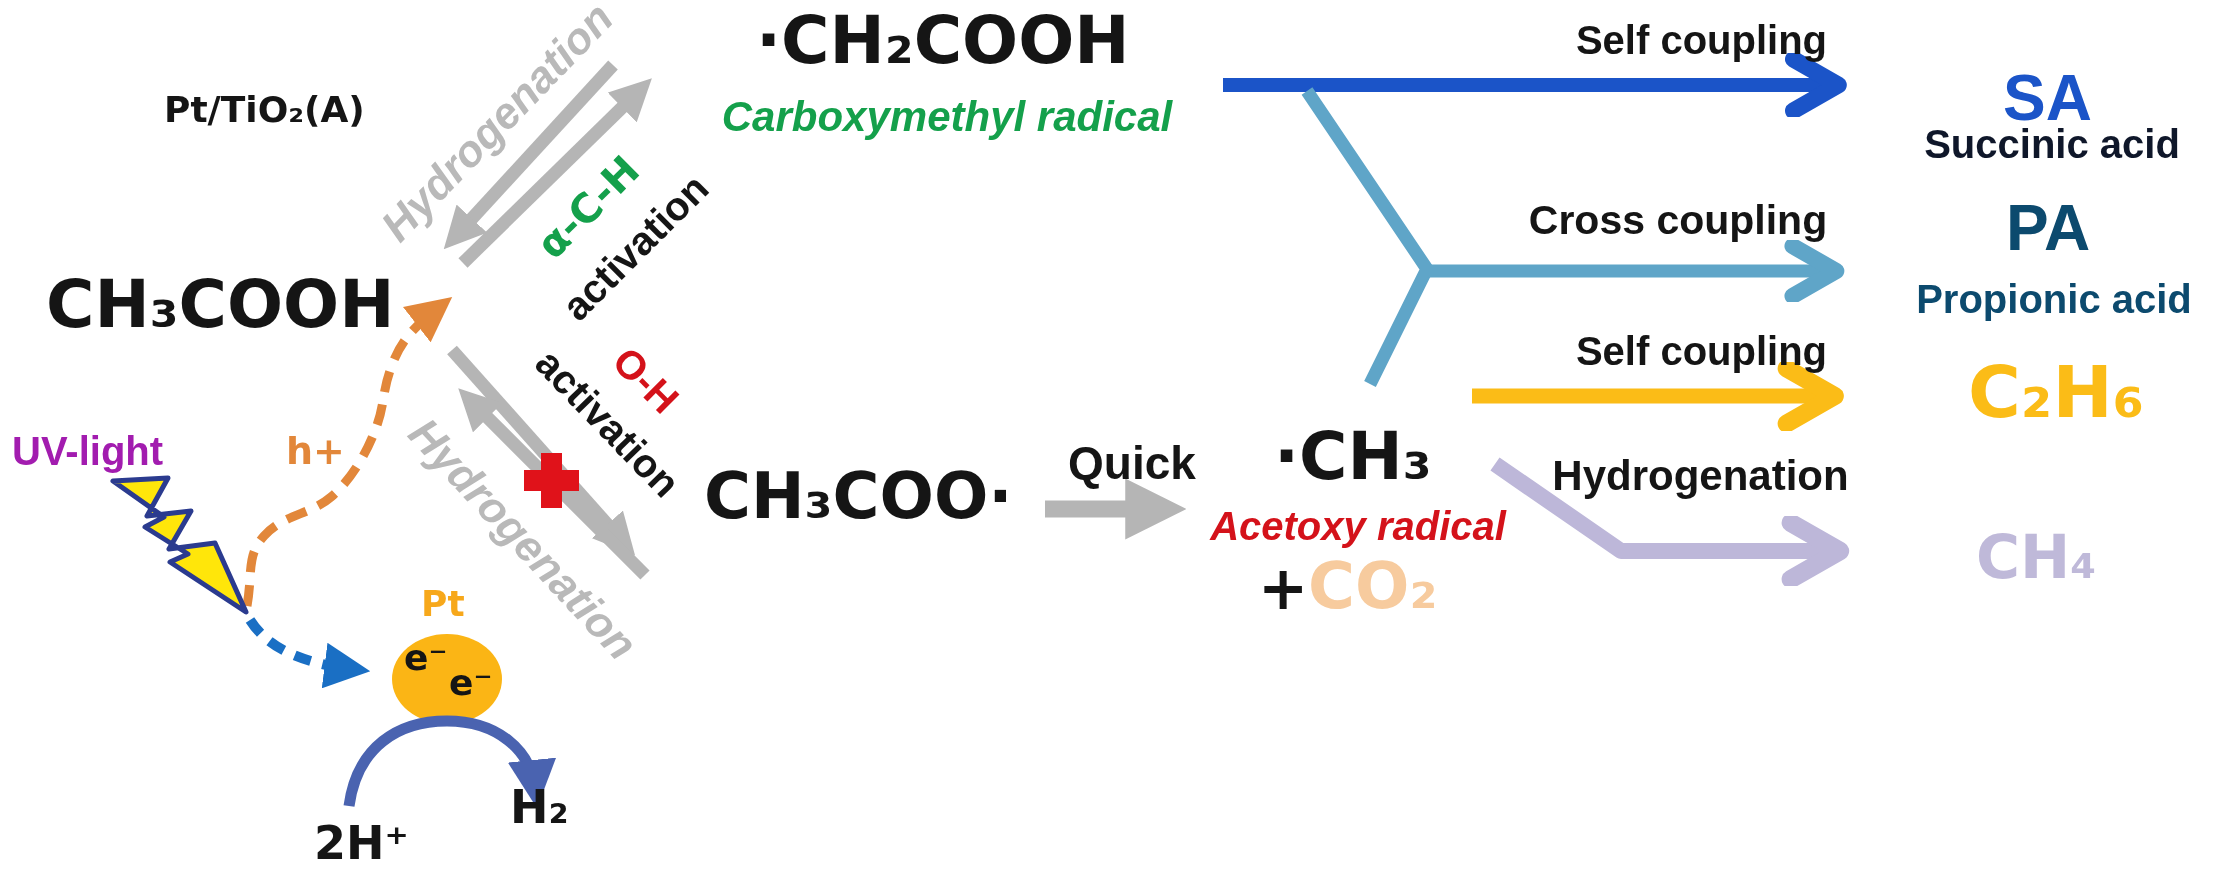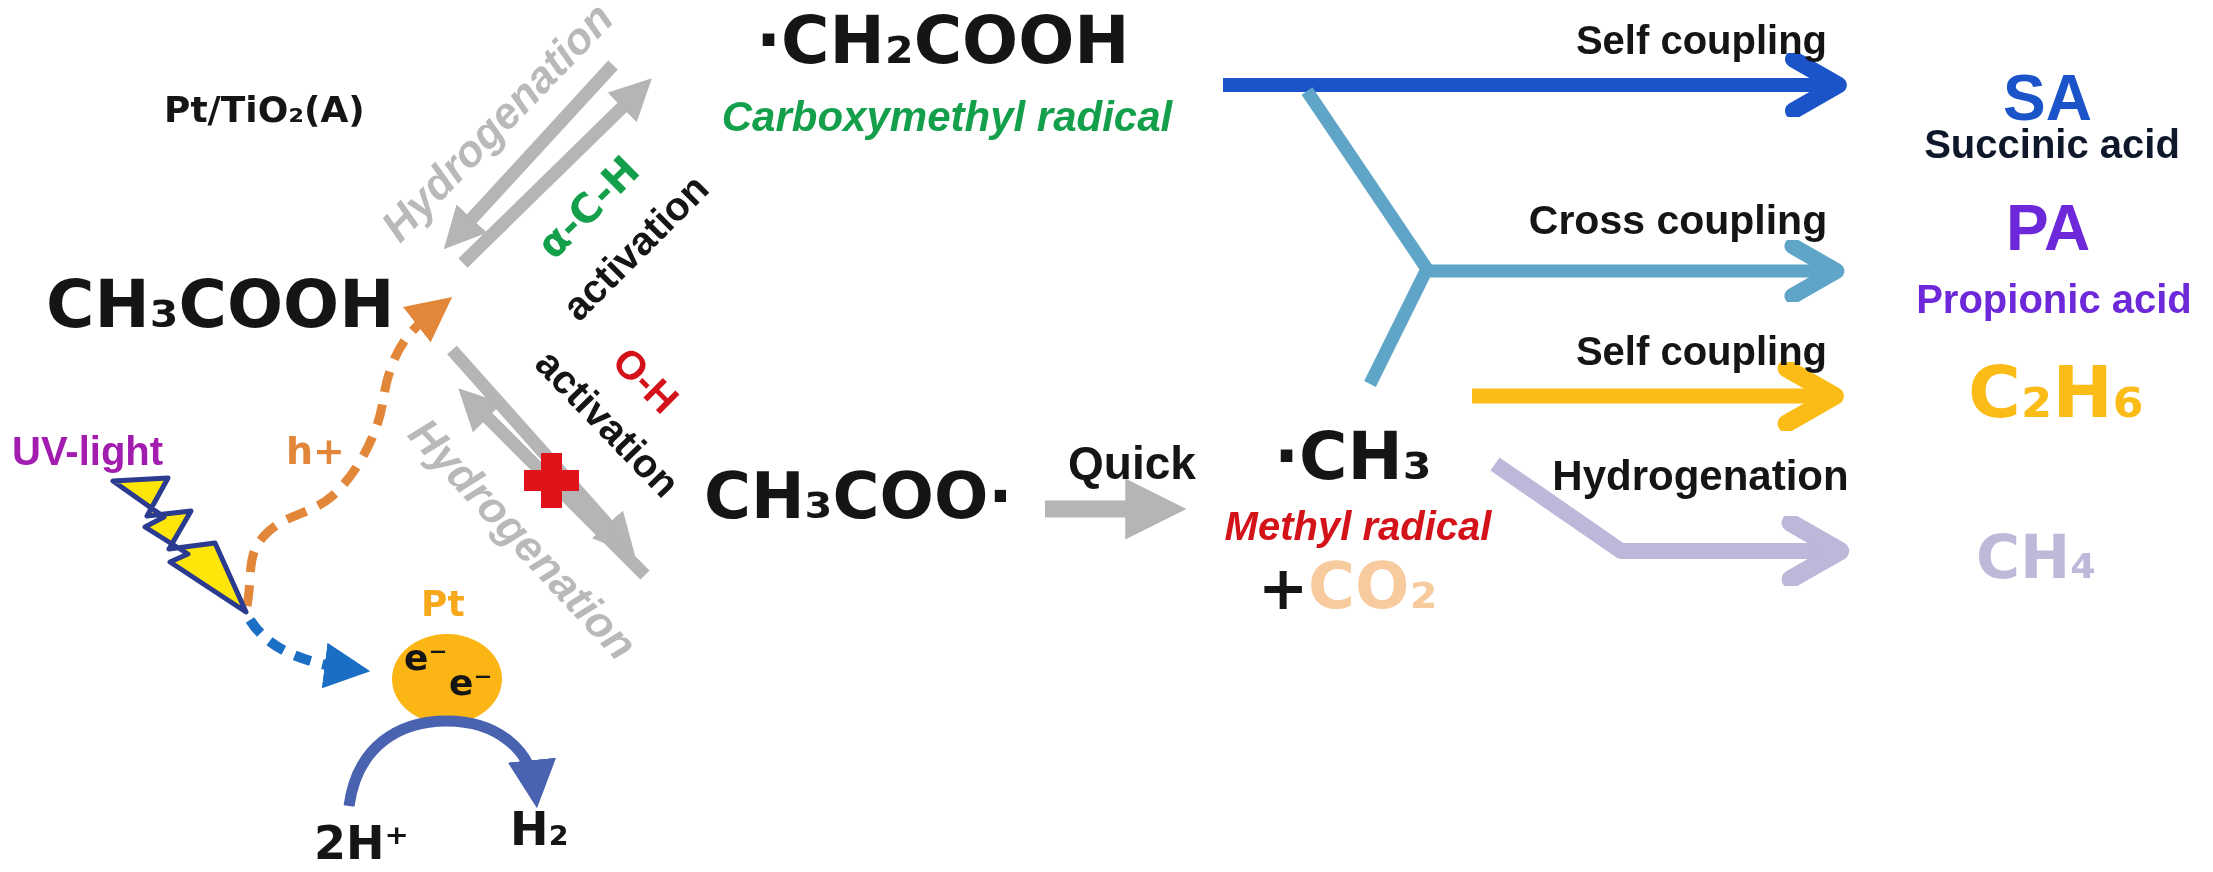--- a/index.html
+++ b/index.html
@@ -9,21 +9,21 @@
   .t{position:absolute;font-weight:bold;white-space:nowrap;line-height:1;color:#111;}
   .f{font-family:"DejaVu Sans",sans-serif;}            
   .s{font-family:"Liberation Sans",sans-serif;}        
   .it{font-style:italic;}
   .ctr{text-align:center;}
   .rot{transform-origin:center center;}
   
   .c-black{color:#151515;} .c-gray{color:#b9b9b9;} .c-green{color:#14a04b;}
   .c-red{color:#d4121a;} .c-orange{color:#e2873a;} .c-ptorange{color:#f7a81b;}
   .c-purple{color:#a21caf;} .c-dkblue{color:#1b54c8;} .c-mdblue{color:#0f172a;}
-  .c-ltblue{color:#6d28d9;} .c-yellow{color:#fbbc17;} .c-lav{color:#bfb9d9;}
+  .c-ltblue{color:#0c4a6e;} .c-yellow{color:#fbbc17;} .c-lav{color:#bfb9d9;}
   .c-peach{color:#f7cb9e;}
 </style>
 </head>
 <body>
 
 <div id="figure">
 
   <svg id="layer-arrows" width="2213" height="872" viewBox="0 0 2213 872" xmlns="http://www.w3.org/2000/svg">
     <defs>
       <marker id="triGray" viewBox="0 0 10 10" refX="6" refY="5" markerWidth="3.2" markerHeight="3.2" orient="auto">
@@ -112,31 +112,31 @@
   <div class="t s c-purple" style="left:12px;top:431px;font-size:40px;">UV-light</div>
 
   <div class="t f c-orange" style="left:286px;top:432px;font-size:38px;">h+</div>
 
   <div class="t f c-ptorange" style="left:421px;top:586px;font-size:36px;">Pt</div>
 
   <div class="t f c-black" style="left:404px;top:640px;font-size:36px;">e⁻</div>
   <div class="t f c-black" style="left:449px;top:665px;font-size:36px;">e⁻</div>
 
   <div class="t f c-black" style="left:314px;top:820px;font-size:46px;">2H⁺</div>
-  <div class="t f c-black" style="left:510px;top:806px;font-size:46px;">H₂</div>
+  <div class="t f c-black" style="left:510px;top:784px;font-size:46px;">H₂</div>
 
   <div class="t f c-black" style="left:756px;top:8px;font-size:66px;text-align:right;">·CH₂COOH</div>
   <div class="t s it c-green ctr" style="left:712px;top:96px;width:470px;font-size:42px;">Carboxymethyl radical</div>
 
   <div class="t f c-black" style="left:704px;top:464px;font-size:64px;">CH₃COO·</div>
 
   <div class="t s c-black" style="left:1068px;top:440px;font-size:46px;">Quick</div>
 
   <div class="t f c-black" style="left:1274px;top:424px;font-size:66px;">·CH₃</div>
-  <div class="t s it c-red ctr" style="left:1208px;top:506px;width:300px;font-size:40px;">Methyl radical</div>
+  <div class="t s it c-red ctr" style="left:1208px;top:506px;width:300px;font-size:40px;">Acetoxy radical</div>
 
   <div class="t f c-black" style="left:1258px;top:558px;font-size:60px;">+</div>
   <div class="t f c-peach" style="left:1308px;top:554px;font-size:64px;">CO₂</div>
 
   <div class="t s c-black ctr" style="left:1564px;top:20px;width:275px;font-size:40px;">Self coupling</div>
   <div class="t s c-black ctr" style="left:1518px;top:200px;width:320px;font-size:41px;">Cross coupling</div>
   <div class="t s c-black ctr" style="left:1564px;top:331px;width:275px;font-size:40px;">Self coupling</div>
   <div class="t s c-black ctr" style="left:1548px;top:455px;width:305px;font-size:42px;">Hydrogenation</div>
 
   <div class="t s c-dkblue" style="left:2003px;top:42px;font-size:64px;margin-top:24px;">SA</div>

